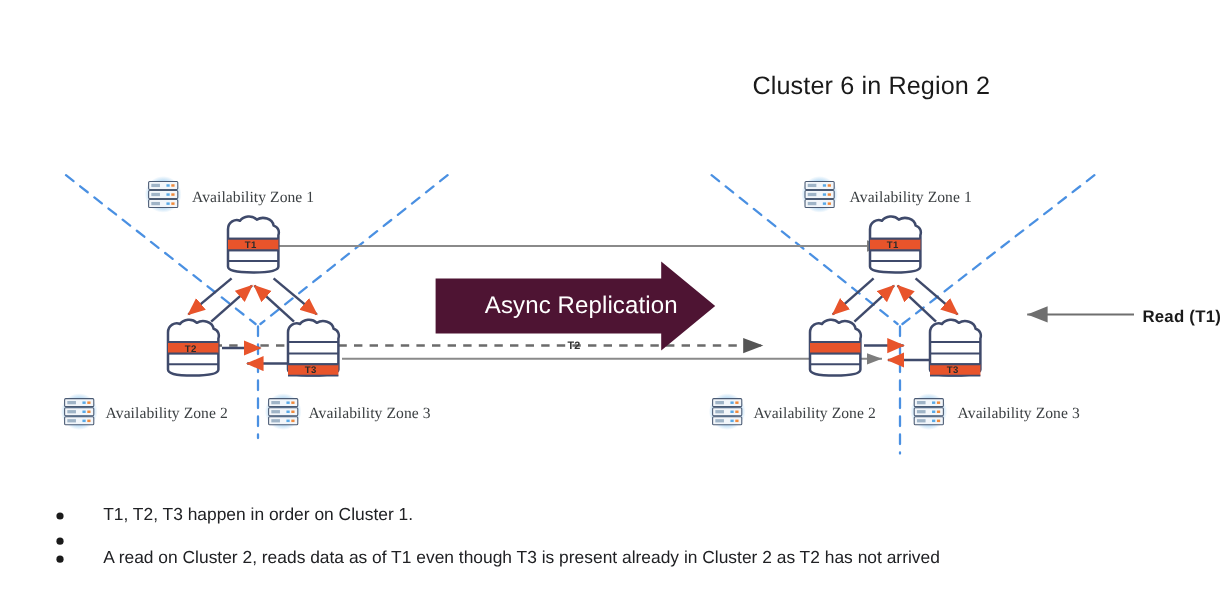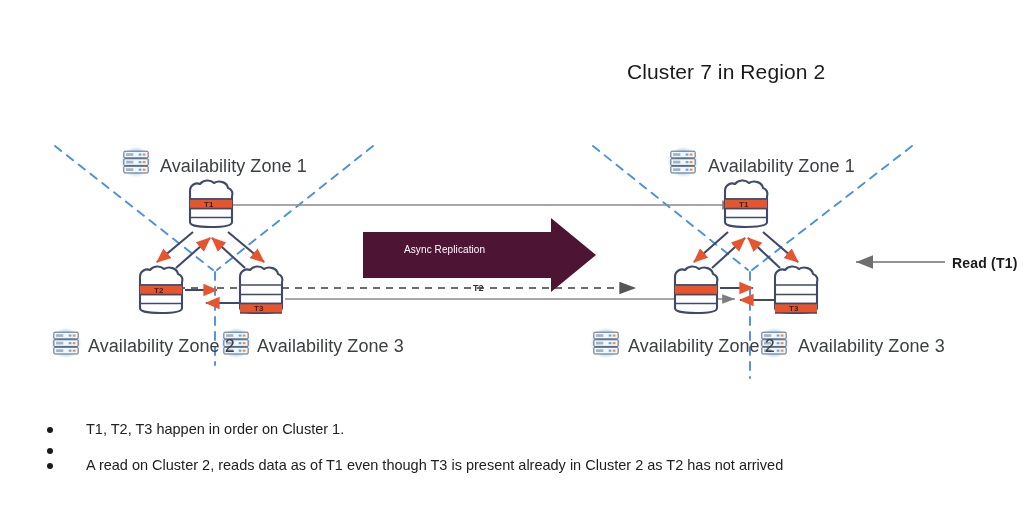--- a/index.html
+++ b/index.html
@@ -12,22 +12,23 @@
   svg#diagram{position:absolute;left:0;top:0;width:1024px;height:512px;}
 
   .cluster-title{
     position:absolute;font-size:21px;font-weight:400;color:#1a1a1a;
     letter-spacing:0.1px;white-space:nowrap;
   }
   #title-left{left:148px;top:60px;}
   #title-right{left:627px;top:60px;}
 
   .az-label{
-    position:absolute;font-size:18px;color:#3c4043;white-space:nowrap;
+    position:absolute;font-size:13px;color:#3c4043;white-space:nowrap;
     letter-spacing:0.05px;
+    font-family:Liberation Serif, serif;
   }
 
   .read-label{
     position:absolute;font-size:14px;font-weight:bold;color:#1a1a1a;
     white-space:nowrap;letter-spacing:0.2px;
   }
 
   .bullets{position:absolute;left:0;top:420px;width:1022px;}
   .bullet-row{
     display:flex;align-items:flex-start;margin-bottom:2px;
@@ -38,21 +39,21 @@
     margin:7px 0 0 0;flex:0 0 auto;
   }
   .bullet-dot-wrap{width:53px;display:flex;justify-content:flex-end;flex:0 0 auto;}
   .bullet-text{margin-left:33px;max-width:700px;}
 
   .t-label{
     position:absolute;font-size:8px;font-weight:bold;color:#2b2b2b;
     white-space:nowrap;letter-spacing:0.2px;
   }
   .repl-text{
-    position:absolute;font-size:10px;color:#ffffff;white-space:nowrap;
+    position:absolute;font-size:20px;color:#ffffff;white-space:nowrap;
     letter-spacing:0.1px;
   }
   .t2-text{
     position:absolute;font-size:9px;font-weight:bold;color:#333;
     white-space:nowrap;
   }
 </style>
 </head>
 <body>
 
@@ -188,21 +189,21 @@
     </g>
 
     <use href="#rack" x="118" y="144" width="36" height="36"></use>
     <use href="#rack" x="48" y="325" width="36" height="36"></use>
     <use href="#rack" x="218" y="325" width="36" height="36"></use>
     <use href="#rack" x="665" y="144" width="36" height="36"></use>
     <use href="#rack" x="588" y="325" width="36" height="36"></use>
     <use href="#rack" x="756" y="325" width="36" height="36"></use>
   </svg>
 
-  <div class="cluster-title" id="title-right">Cluster 7 in Region 2</div>
+  <div class="cluster-title" id="title-right">Cluster 6 in Region 2</div>
 
   <div class="az-label" style="left:160px;top:156px;">Availability Zone 1</div>
   <div class="az-label" style="left:88px;top:336px;">Availability Zone 2</div>
   <div class="az-label" style="left:257px;top:336px;">Availability Zone 3</div>
 
   <div class="az-label" style="left:708px;top:156px;">Availability Zone 1</div>
   <div class="az-label" style="left:628px;top:336px;">Availability Zone 2</div>
   <div class="az-label" style="left:798px;top:336px;">Availability Zone 3</div>
 
   <div class="t-label" style="left:204px;top:200px;">T1</div>

